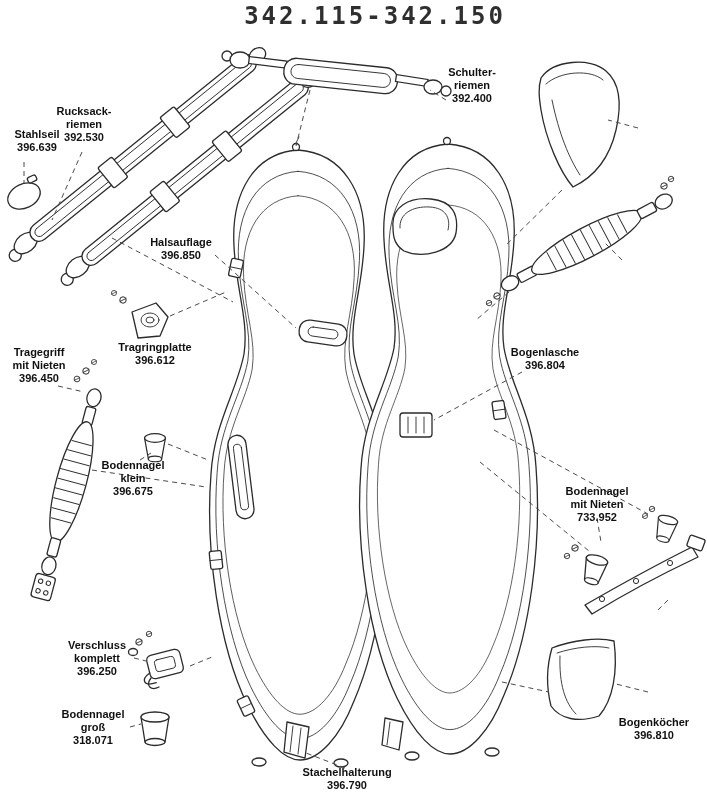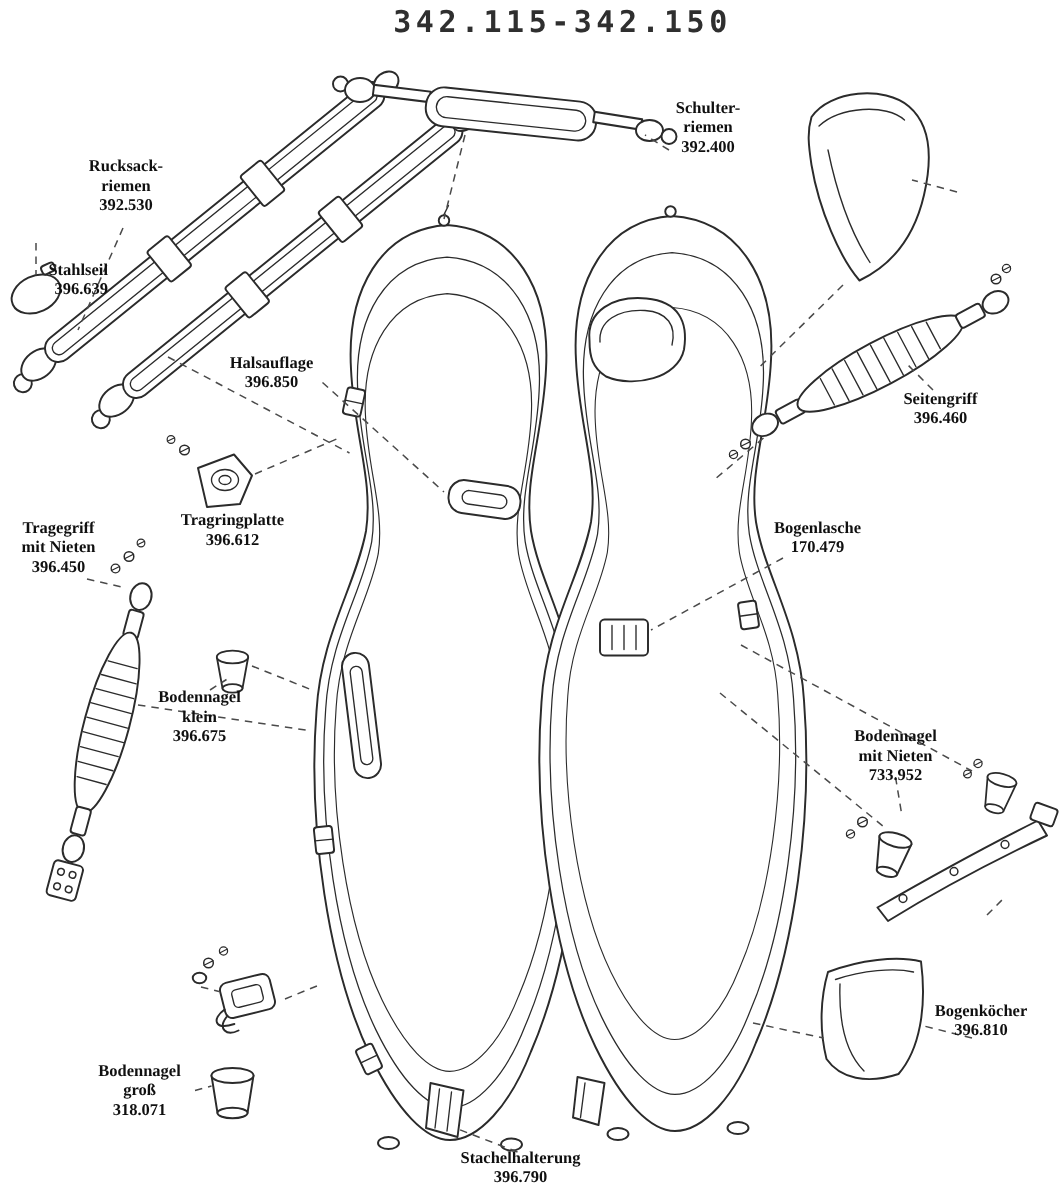--- a/index.html
+++ b/index.html
@@ -6,24 +6,24 @@
   .stage{position:relative;width:707px;height:799px;background:#fff;overflow:hidden;
          font-family:"Liberation Sans",sans-serif;}
   .stage svg{position:absolute;left:0;top:0;}
   .fw{fill:#ffffff;stroke:#2b2b2b;stroke-width:1.3;stroke-linejoin:round;stroke-linecap:round;}
   .ln{fill:none;stroke:#2b2b2b;stroke-width:1.3;stroke-linejoin:round;stroke-linecap:round;}
   .thin{fill:none;stroke:#2b2b2b;stroke-width:0.9;stroke-linejoin:round;stroke-linecap:round;}
   .dash{fill:none;stroke:#4a4a4a;stroke-width:1;stroke-dasharray:5 4;}
   .scr{fill:#ffffff;stroke:#2b2b2b;stroke-width:1;}
   .title{position:absolute;left:375px;top:2px;transform:translateX(-50%);
          font-family:"DejaVu Sans Mono","Liberation Mono",monospace;
-         font-size:20px;font-weight:600;letter-spacing:3px;color:#2f2f2f;white-space:nowrap;z-index:3;}
+         font-size:24px;font-weight:600;letter-spacing:3px;color:#2f2f2f;white-space:nowrap;z-index:3;}
   .plabel{position:absolute;z-index:3;text-align:center;color:#101010;
-          font-size:11px;line-height:13px;font-weight:bold;font-family:Liberation Serif, serif;}
-  .plabel.left{text-align:right;margin-top:46px;}
+          font-size:11px;line-height:13px;font-weight:bold;}
+  .plabel.left{text-align:center;}
 </style>
 </head>
 <body>
 
 <div class="stage">
 
 <svg width="707" height="799" viewBox="0 0 707 799">
   <defs>
     <path id="shell" d="M298,150 C254,153 231,193 234,246 C236,290 249,320 244,354 C237,391 214,423 211,474 C205,551 219,646 247,704 C265,741 284,760 300,760 C319,760 340,737 354,701 C380,641 392,549 386,473 C383,422 360,390 354,354 C349,320 362,290 364,246 C367,193 343,153 298,150 Z"></path>
     <g id="strap">
@@ -272,62 +272,63 @@
   <div>riemen</div>
   <div>392.400</div>
 </div>
 
 
 <div class="plabel" style="left:126px;top:236px;width:110px">
   <div>Halsauflage</div>
   <div>396.850</div>
 </div>
 
-<div class="plabel" style="left:572px;top:260px;width:110px">
-  <div>Seitengriff</div>
-  <div>396.460</div>
-</div>
 
 <div class="plabel" style="left:100px;top:341px;width:110px">
   <div>Tragringplatte</div>
   <div>396.612</div>
 </div>
 
 <div class="plabel" style="left:0px;top:346px;width:78px">
   <div>Tragegriff</div>
   <div>mit Nieten</div>
   <div>396.450</div>
 </div>
 
 <div class="plabel" style="left:490px;top:346px;width:110px">
   <div>Bogenlasche</div>
-  <div>170.479</div>
+  <div>396.804</div>
 </div>
 
 <div class="plabel" style="left:78px;top:459px;width:110px">
   <div>Bodennagel</div>
   <div>klein</div>
   <div>396.675</div>
 </div>
 
 <div class="plabel" style="left:542px;top:485px;width:110px">
   <div>Bodennagel</div>
   <div>mit Nieten</div>
   <div>733.952</div>
 </div>
 
 
+<div class="plabel" style="left:42px;top:639px;width:110px">
+  <div>Verschluss</div>
+  <div>komplett</div>
+  <div>396.250</div>
+</div>
 
 <div class="plabel" style="left:38px;top:708px;width:110px">
   <div>Bodennagel</div>
   <div>groß</div>
   <div>318.071</div>
 </div>
 
-<div class="plabel" style="left:601px;top:668px;width:106px">
+<div class="plabel" style="left:601px;top:716px;width:106px">
   <div>Bogenköcher</div>
   <div>396.810</div>
 </div>
 
 <div class="plabel" style="left:292px;top:766px;width:110px">
   <div>Stachelhalterung</div>
   <div>396.790</div>
 </div>
 
 </div>

